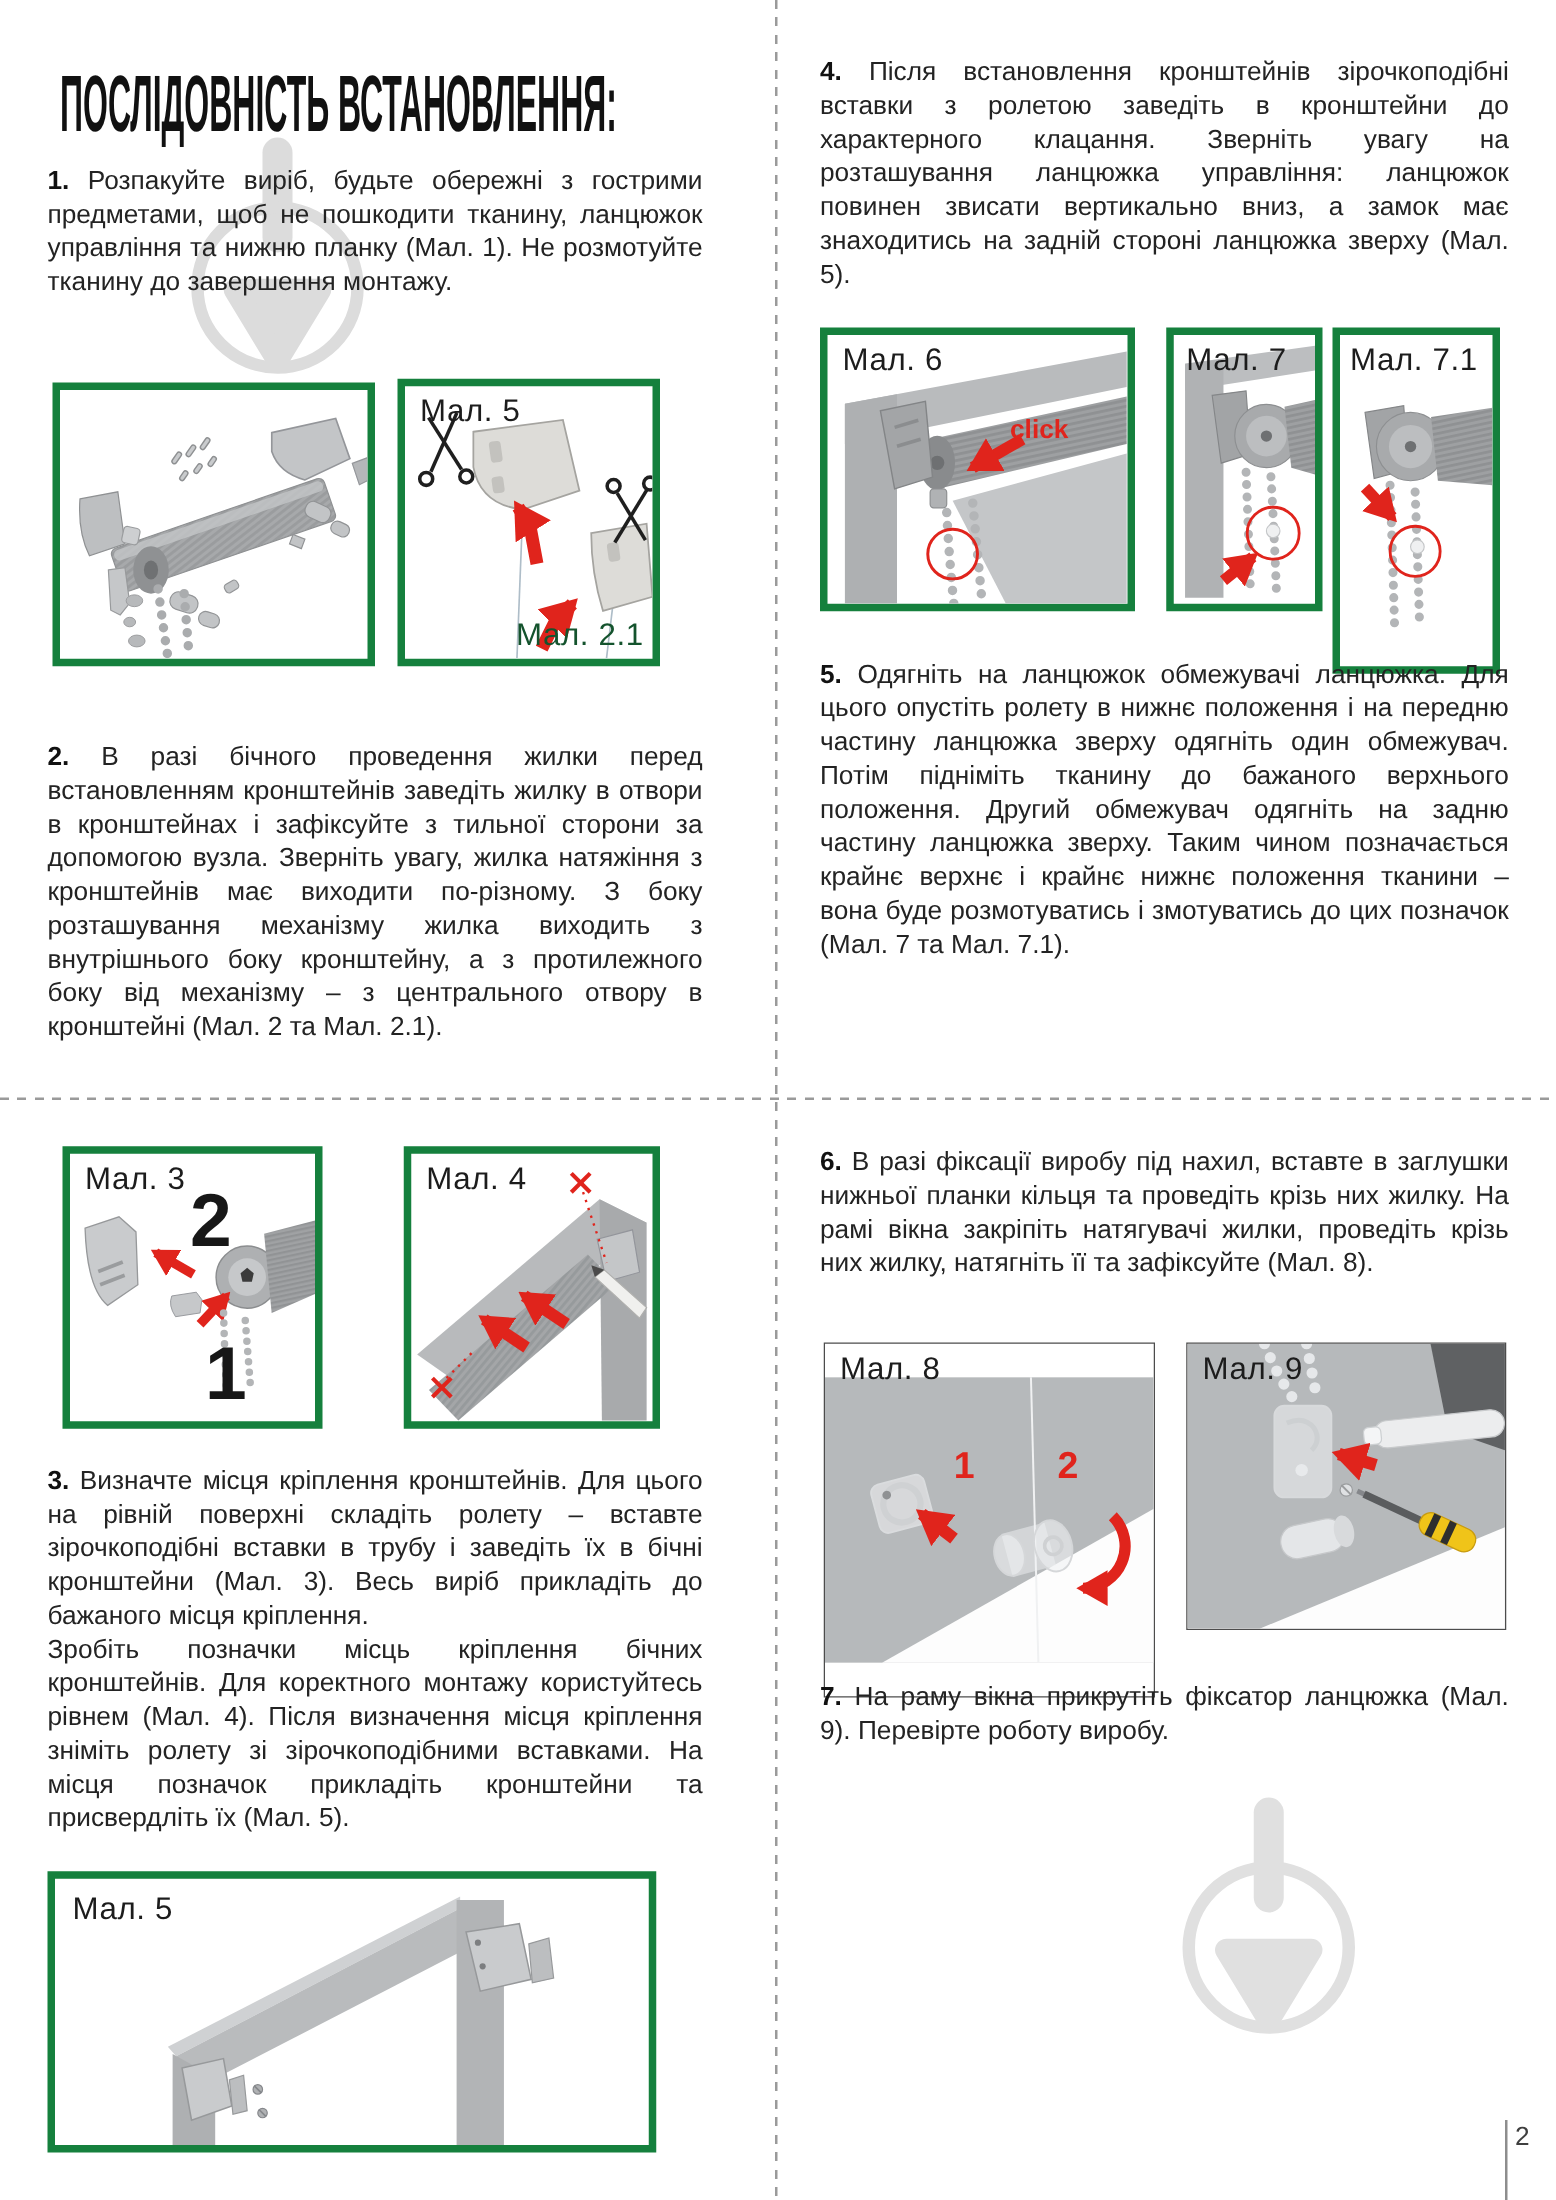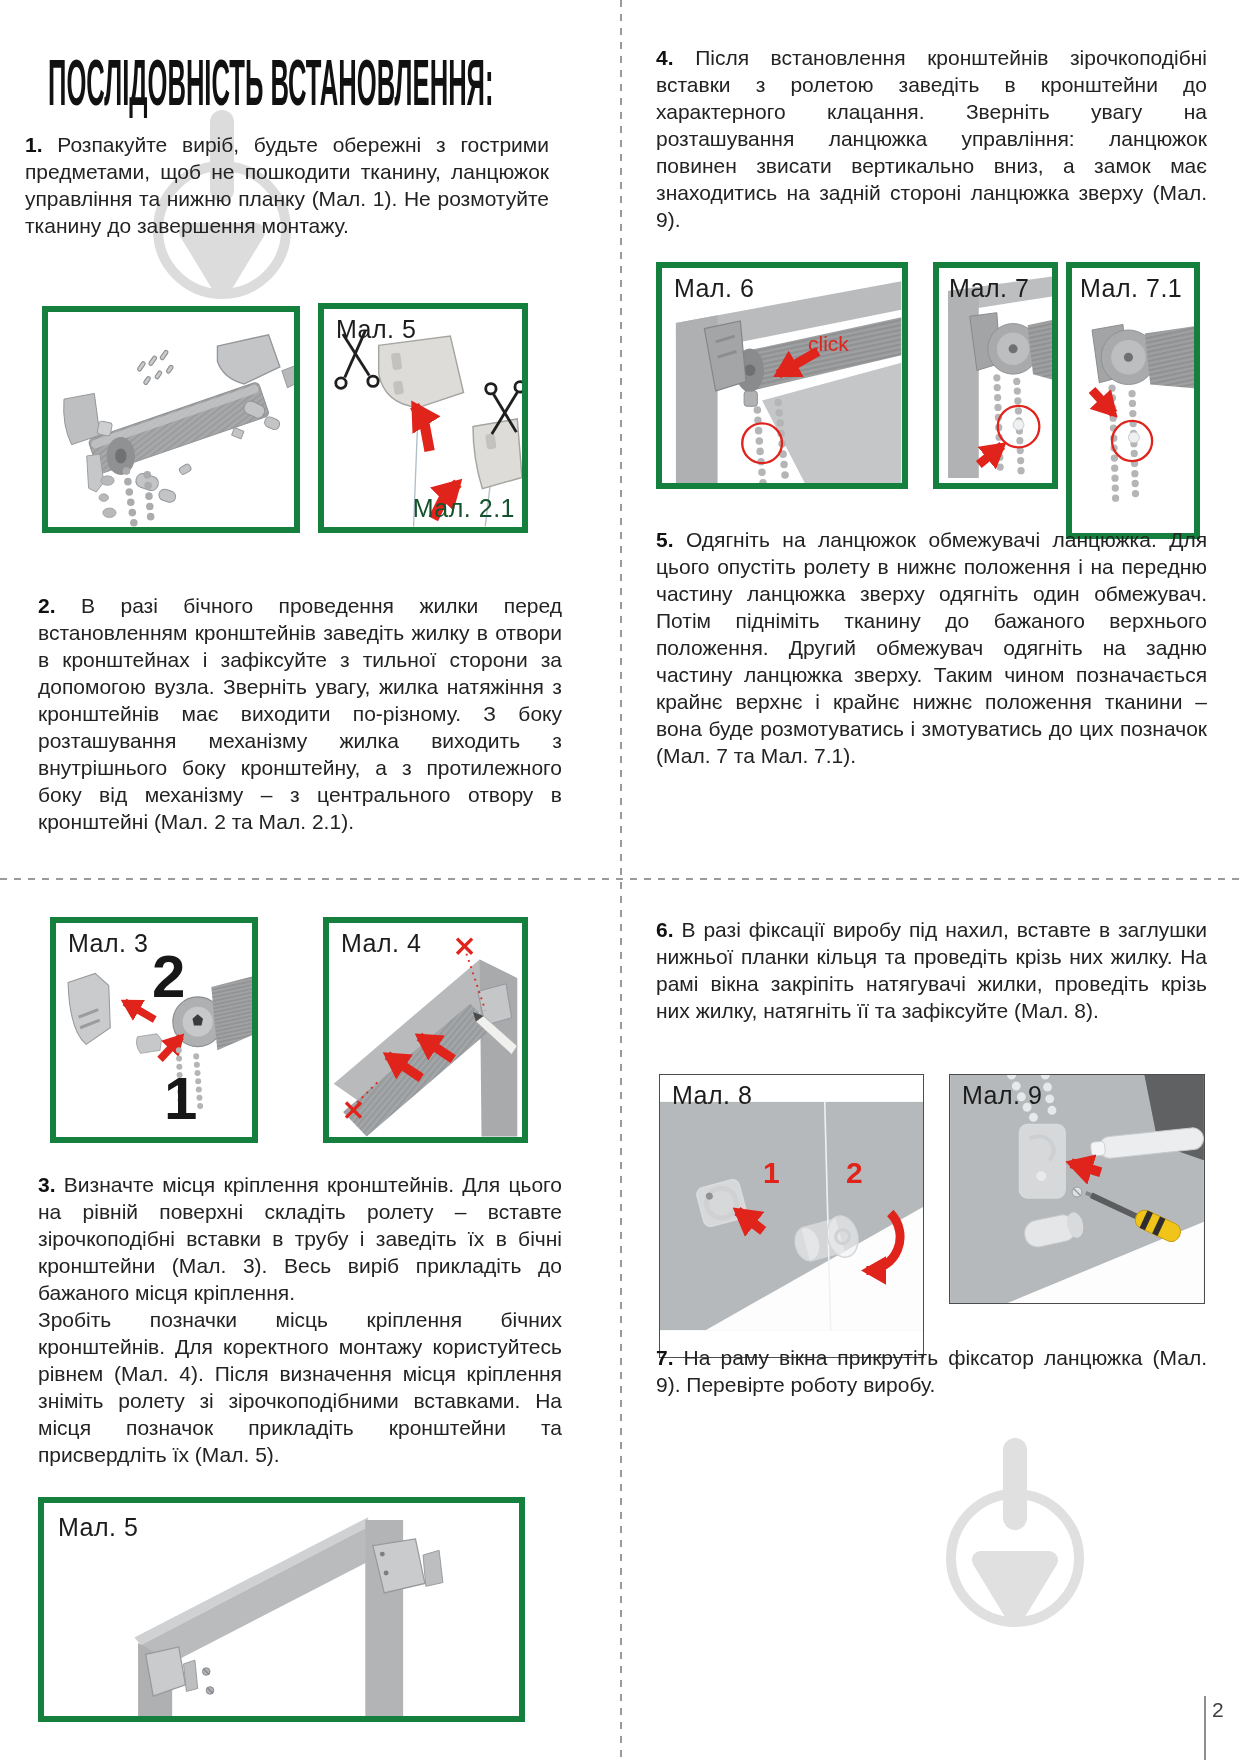--- a/index.html
+++ b/index.html
@@ -10,21 +10,21 @@
          white-space:nowrap;transform:scaleX(.40);transform-origin:0 0;letter-spacing:0}
   .para{position:absolute;font-size:21px;line-height:27px;text-align:justify;color:#232323}
   .para b{font-weight:700;color:#111}
   .figbox{position:absolute;border:6px solid #15803d;background:#fff;overflow:hidden}
   .figbox.thin{border:1.5px solid #4c4c4c}
   .figbox svg{position:absolute;left:0;top:0;width:100%;height:100%}
   .cap{position:absolute;top:6px;left:12px;font-size:25px;color:#1c1c1c;letter-spacing:.5px;z-index:3}
   .cap2{position:absolute;right:7px;bottom:4px;font-size:25px;color:#14532d;letter-spacing:.5px;z-index:3}
   .biglabel{position:absolute;font-weight:700;font-size:60px;color:#171717;line-height:1;z-index:3}
   .redlabel{position:absolute;font-weight:700;font-size:30px;color:#e0241c;line-height:1;z-index:3}
-  .clicklabel{position:absolute;font-weight:400;font-size:21px;color:#e0241c;z-index:3}
+  .clicklabel{position:absolute;font-weight:700;font-size:21px;color:#e0241c;z-index:3}
   .vdash{position:absolute;left:620px;top:0;width:2px;height:1760px;
          background:repeating-linear-gradient(to bottom,#9a9a9a 0 7px,transparent 7px 14px)}
   .hdash{position:absolute;left:0;top:878px;height:2px;width:1245px;
          background:repeating-linear-gradient(to right,#9a9a9a 0 7px,transparent 7px 14px)}
   .watermark{position:absolute;z-index:0}
   .pageline{position:absolute;left:1204px;top:1696px;width:2px;height:64px;background:#8d8d8d}
   .pagenum{position:absolute;left:1212px;top:1698px;font-size:21px;color:#3f3f3f}
   .z1{z-index:1}
 </style>
 </head>
@@ -44,21 +44,21 @@
     <circle cx="80" cy="132" r="64" fill="none" stroke="#e0e0e0" stroke-width="10"></circle>
     <path d="M46 134 L114 134 L80 190 Z" fill="#e0e0e0" stroke="#e0e0e0" stroke-width="18" stroke-linejoin="round"></path>
   </svg>
 </div>
 
 <div class="vdash"></div>
 <div class="hdash"></div>
 
 <h1 class="title z1">ПОСЛІДОВНІСТЬ ВСТАНОВЛЕННЯ:</h1>
 
-<p class="para z1" style="left:25px;top:131px;width:524px"><b>1.</b> <span>Розпакуйте виріб, будьте обережні з гострими предметами, щоб не пошкодити тканину, ланцюжок управління та нижню планку (Мал. 1). Не розмотуйте тканину до завершення монтажу.</span></p>
+<p class="para z1" style="left:38px;top:131px;width:524px"><b>1.</b> <span>Розпакуйте виріб, будьте обережні з гострими предметами, щоб не пошкодити тканину, ланцюжок управління та нижню планку (Мал. 1). Не розмотуйте тканину до завершення монтажу.</span></p>
 
 <div class="figbox z1" style="left:42px;top:306px;width:258px;height:227px">
   <svg viewBox="0 0 258 227">
     <defs>
       <pattern id="pat1" width="5" height="6" patternUnits="userSpaceOnUse" patternTransform="rotate(71)">
         <rect width="5" height="6" fill="#a7a9ab"></rect>
           <rect width="2.4" height="6" fill="#9a9c9e"></rect>
       </pattern>
     </defs>
     <path d="M178 36 L232 24 L244 58 L206 76 Q184 70 178 52 Z" fill="#c3c5c7" stroke="#94969a" stroke-width="1.4"></path>
@@ -128,21 +128,21 @@
         <line x1="180" y1="90" x2="204" y2="130"></line>
       <circle cx="208" cy="82" r="5.5"></circle>
         <circle cx="177" cy="84" r="5.5"></circle>
     </g>
     <path d="M116 222 L128 198 L142 184" stroke="#e0241c" stroke-width="11" fill="none" marker-end="url(#m2)"></path>
   </svg>
 </div>
 
 <p class="para z1" style="left:38px;top:592px;width:524px"><b>2.</b> <span>В разі бічного проведення жилки перед встановленням кронштейнів заведіть жилку в отвори в кронштейнах і зафіксуйте з тильної сторони за допомогою вузла. Зверніть увагу, жилка натяжіння з кронштейнів має виходити по-різному. З боку розташування механізму жилка виходить з внутрішнього боку кронштейну, а з протилежного боку від механізму – з центрального отвору в кронштейні (Мал. 2 та Мал. 2.1).</span></p>
 
-<p class="para z1" style="left:656px;top:44px;width:551px"><b>4.</b> <span>Після встановлення кронштейнів зірочкоподібні вставки з ролетою заведіть в кронштейни до характерного клацання. Зверніть увагу на розташування ланцюжка управління: ланцюжок повинен звисати вертикально вниз, а замок має знаходитись на задній стороні ланцюжка зверху (Мал. 9).</span></p>
+<p class="para z1" style="left:656px;top:44px;width:551px"><b>4.</b> <span>Після встановлення кронштейнів зірочкоподібні вставки з ролетою заведіть в кронштейни до характерного клацання. Зверніть увагу на розташування ланцюжка управління: ланцюжок повинен звисати вертикально вниз, а замок має знаходитись на задній стороні ланцюжка зверху (Мал. 5).</span></p>
 
 <div class="figbox z1" style="left:656px;top:262px;width:252px;height:227px">
   <div class="cap">Мал. 6</div>
   <div class="clicklabel" style="left:146px;top:64px">click</div>
   <svg viewBox="0 0 252 227">
     <defs>
       <pattern id="pat6" width="5" height="6" patternUnits="userSpaceOnUse" patternTransform="rotate(78)">
         <rect width="5" height="6" fill="#9ea0a2"></rect>
           <rect width="2.4" height="6" fill="#8f9193"></rect>
       </pattern>

